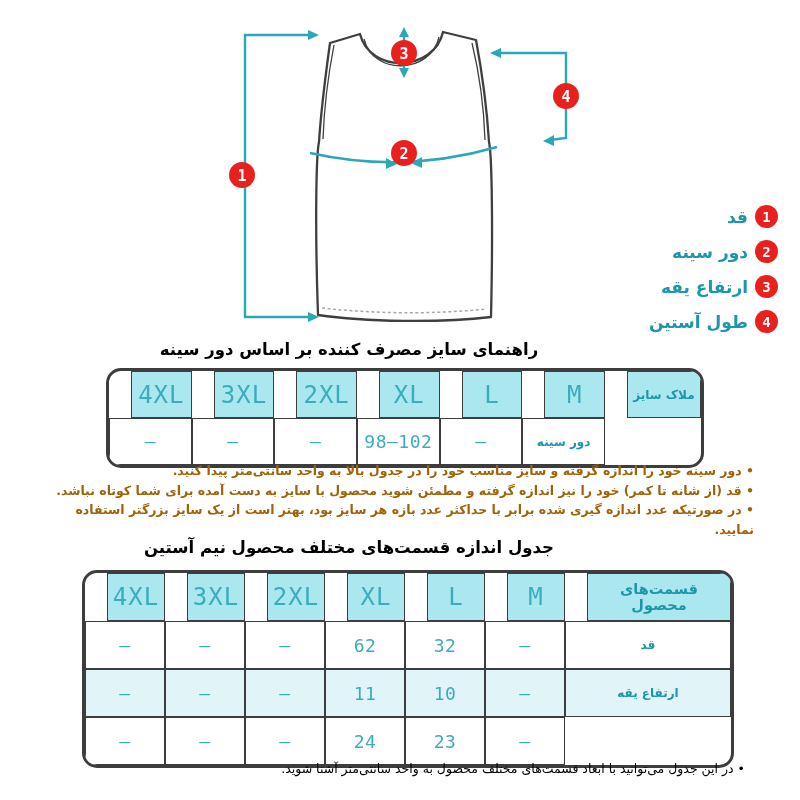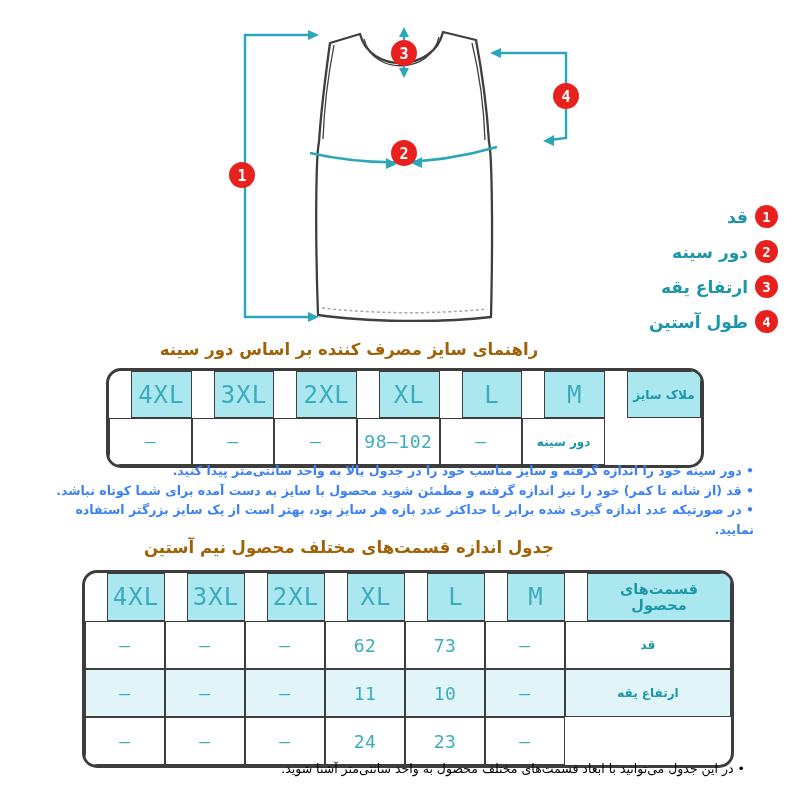--- a/index.html
+++ b/index.html
@@ -17,21 +17,21 @@
   .legend-badge{
     width:23px;height:23px;border-radius:50%;background:#e8211f;color:#ffffff;
     display:flex;align-items:center;justify-content:center;
     font-size:14px;font-weight:bold;font-family:"DejaVu Sans Mono",monospace;
   }
   .legend-label{color:#1d96a9;font-weight:bold;font-size:17px;direction:rtl;}
 
   
   .section-title{
     position:absolute;left:0;width:698px;text-align:center;direction:rtl;
-    color:#a16207;font-weight:bold;font-size:16.5px;
+    color:#000000;font-weight:bold;font-size:16.5px;
   }
   .title-1{top:340px;}
   .title-2{top:538px;}
 
   
   .size-table{
     position:absolute;display:grid;
     border:3px solid #3d3d3d;border-radius:15px;overflow:hidden;background:#ffffff;
   }
   .table-1{left:106px;top:368px;width:592px;grid-template-columns:repeat(6,1fr) 96px;}
@@ -51,21 +51,21 @@
     color:#3bacbe;font-family:"DejaVu Sans Mono",monospace;
     font-size:18px;letter-spacing:0.5px;
   }
   .fa-label{color:#1d96a9;font-weight:bold;font-size:12px;direction:rtl;padding:0 4px;text-align:center;}
   .fa-label.small{font-size:14.5px;}
 
   
   .notes{
     position:absolute;right:46px;top:461px;width:720px;
     direction:rtl;text-align:right;
-    color:#3b82f6;font-weight:bold;font-size:12.5px;line-height:19.5px;
+    color:#a16207;font-weight:bold;font-size:12.5px;line-height:19.5px;
   }
   .footer-note{
     position:absolute;right:55px;top:761px;width:720px;
     direction:rtl;text-align:right;
     color:#000000;font-weight:normal;font-size:12.5px;
   }
 </style>
 </head>
 <body>
 
@@ -219,21 +219,21 @@
   <div class="cell">
       <span class="val-txt">–</span>
     </div>
   <div class="cell">
       <span class="val-txt">–</span>
     </div>
   <div class="cell">
       <span class="val-txt">62</span>
     </div>
   <div class="cell">
-      <span class="val-txt">73</span>
+      <span class="val-txt">32</span>
     </div>
   <div class="cell">
       <span class="val-txt">–</span>
     </div>
   <div class="cell">
       <span class="fa-label">قد</span>
     </div>
 
   <div class="cell tinted">
       <span class="val-txt">–</span>

